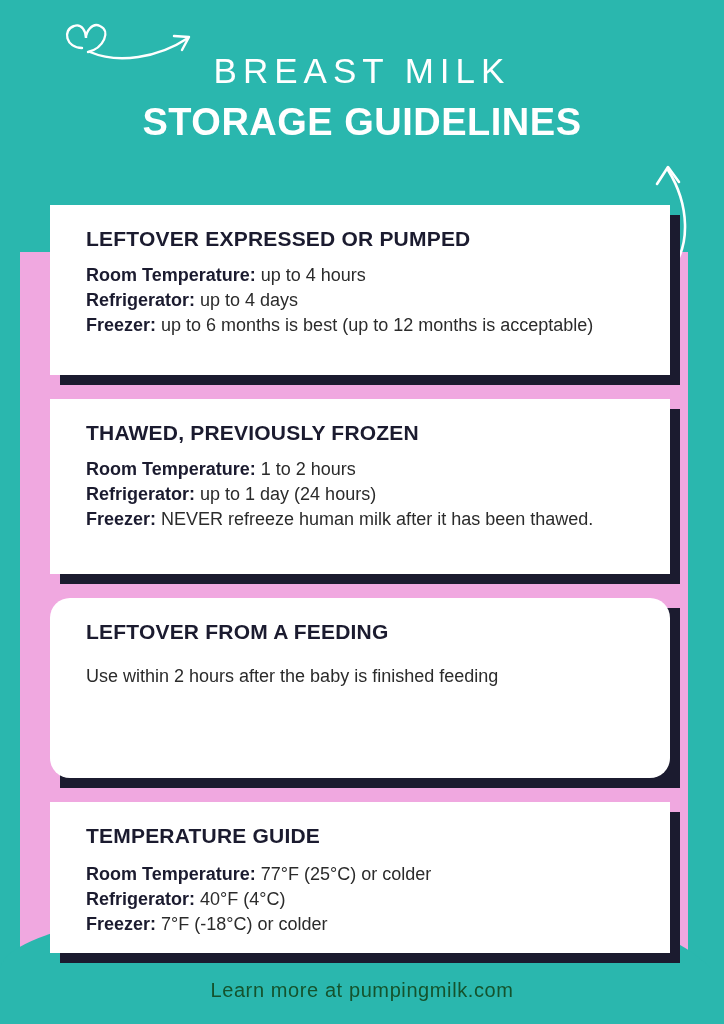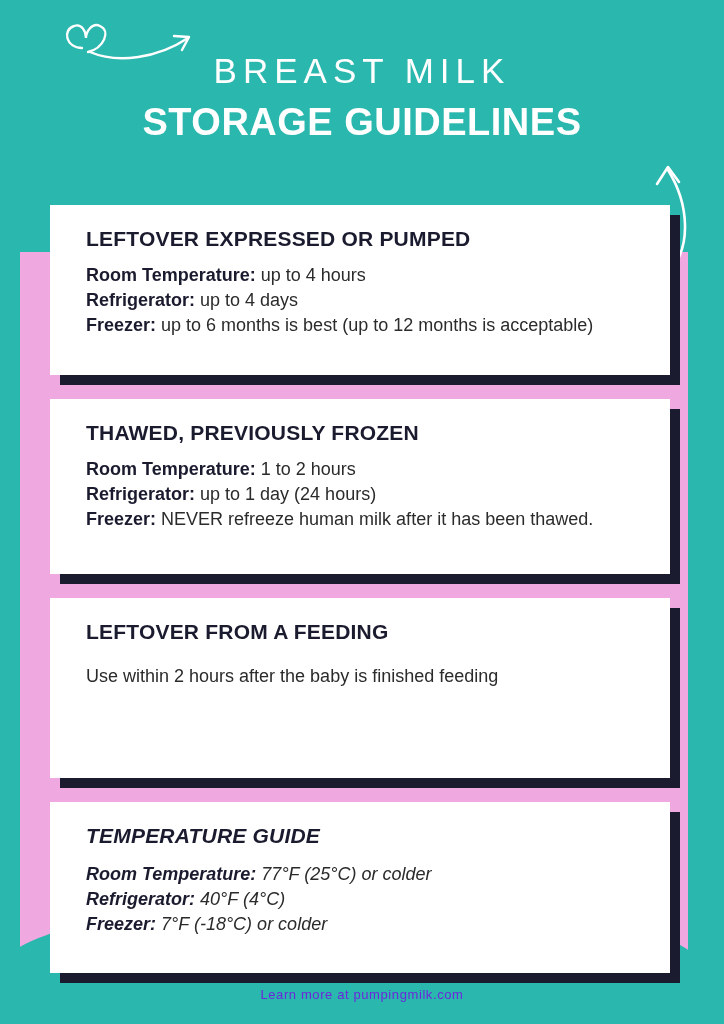--- a/index.html
+++ b/index.html
@@ -133,33 +133,33 @@
     color: #2b2b2b;
     line-height: 1.38;
     margin: 0;
   }
   .line b {
     color: #1b1b2f;
     font-weight: bold;
   }
   .card-1 { height: 170px; }
   .card-2 { height: 175px; }
-  .card-3 { height: 180px; }
-  .card-4 { height: 171px; font-style: italic; }
+  .card-3 { height: 180px; border-radius: 20px; }
+  .card-4 { height: 151px; }
   .card-3 .card-title { margin-bottom: 20px; }
   .card-4 .card-title { margin-bottom: 14px; }
 
   .footer {
     position: absolute;
     left: 0;
     bottom: 22px;
     width: 724px;
     text-align: center;
-    color: #6d28d9;
-    font-size: 13px;
+    color: #14532d;
+    font-size: 20px;
     letter-spacing: 0.6px;
   }
 </style>
 </head>
 <body>
 
 <div class="poster">
 
   <div class="teal-left"></div>
   <div class="teal-right"></div>

